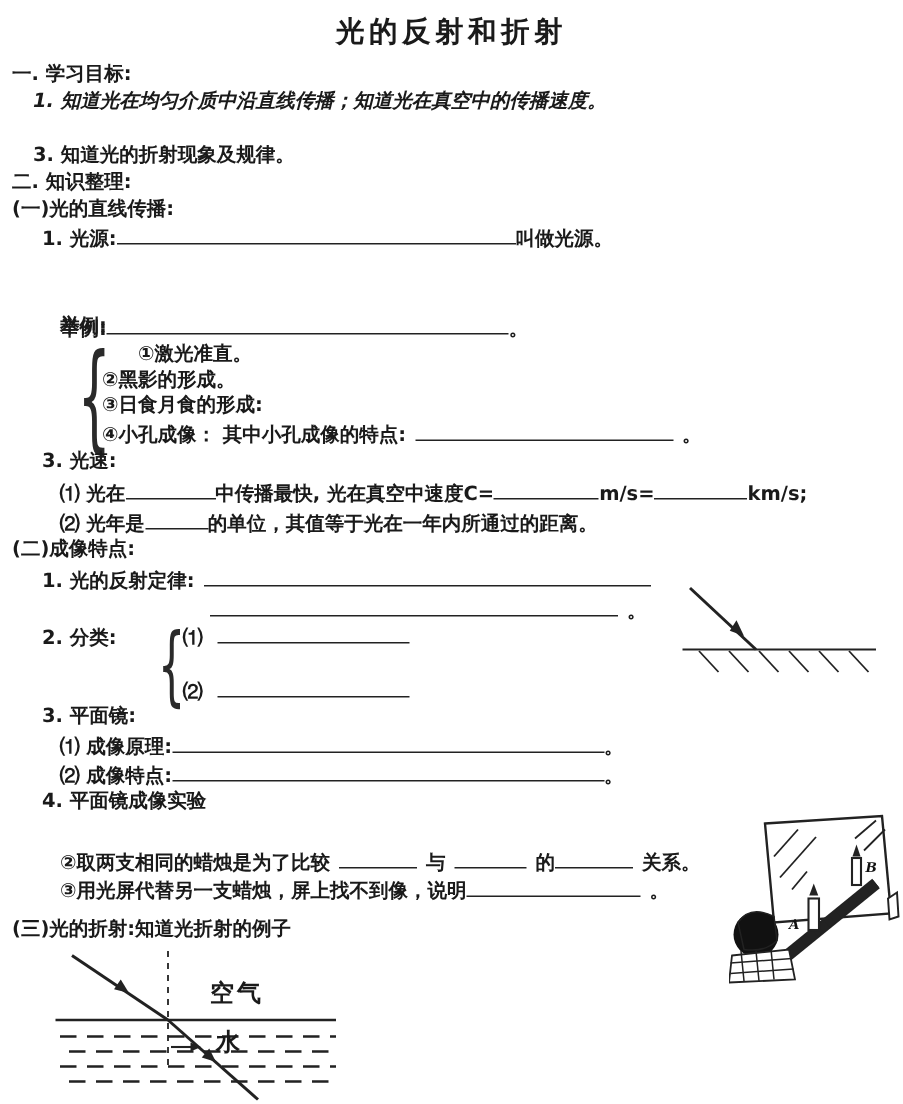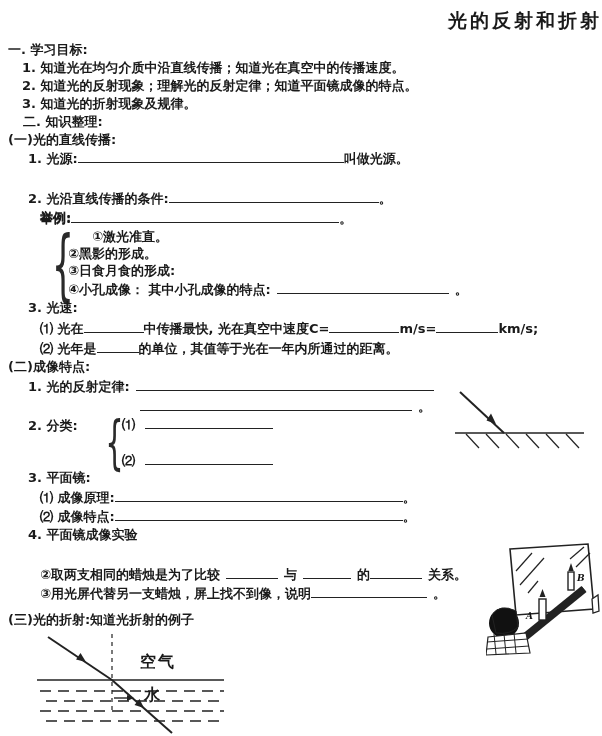--- a/index.html
+++ b/index.html
@@ -10,21 +10,21 @@
     font-family:"DejaVu Sans",sans-serif;
     font-weight:bold;
     font-size:13px;
     color:#1a1a1a;
     overflow:hidden;
     margin:0 auto;
   }
   .ln{position:absolute;white-space:nowrap;line-height:16px;}
   .title{
     position:absolute;top:8px;left:0;width:100%;
-    text-align:right;font-size:19px;letter-spacing:3px;
+    text-align:center;font-size:19px;letter-spacing:3px;
   }
   .blank{
     display:inline-block;
     border-bottom:1.5px solid #222;
     height:12px;
     vertical-align:baseline;
   }
   .sp{display:inline-block;width:6px;}
   .brace{
     position:absolute;
@@ -42,39 +42,35 @@
   svg text{font-family:"DejaVu Serif",serif;font-style:italic;font-size:9px;fill:#111;stroke:none;}
 </style>
 </head>
 <body>
 
 <div class="page">
 
   <div class="title">光的反射和折射</div>
 
   <div class="ln" style="top:42px;left:8px;">一. 学习目标:</div>
-  <div class="ln" style="top:60px;left:22px;">1. 知道光在均匀介质中沿直线传播；知道光在真空中的传播速度。</div>
-  <div class="ln" style="top:78px;left:22px;">2. 知道光的反射现象；理解光的反射定律；知道平面镜成像的特点。</div>
+  <div class="ln" style="top:60px;left:22px;font-style:italic;">1. 知道光在均匀介质中沿直线传播；知道光在真空中的传播速度。</div>
   <div class="ln" style="top:96px;left:22px;">3. 知道光的折射现象及规律。</div>
 
-  <div class="ln" style="top:114px;left:8px;margin-left:15px;">二. 知识整理:</div>
+  <div class="ln" style="top:114px;left:8px;">二. 知识整理:</div>
 
   <div class="ln" style="top:132px;left:8px;">(一)光的直线传播:</div>
 
   <div class="ln" style="top:150px;left:28px;">
     <span>1. 光源:</span><span class="blank" style="width:266px;"></span><span>叫做光源。</span>
   </div>
 
   <div class="ln" style="top:170px;left:40px;margin-top:40px;">
     <span>举例:</span><span class="blank" style="width:268px;"></span><span>。</span>
   </div>
 
-  <div class="ln" style="top:190px;left:28px;">
-    <span>2. 光沿直线传播的条件:</span><span class="blank" style="width:210px;"></span><span>。</span>
-  </div>
 
   <div class="ln" style="top:210px;left:40px;">举例:</div>
 
   <span class="brace brace4" style="top:226px;left:38px;">{</span>
   <div class="ln" style="top:229px;left:68px;margin-left:24px;">①激光准直。</div>
   <div class="ln" style="top:246px;left:68px;">②黑影的形成。</div>
   <div class="ln" style="top:263px;left:68px;">③日食月食的形成:</div>
   <div class="ln" style="top:281px;left:68px;">
     <span>④小孔成像： 其中小孔成像的特点:</span><span class="sp"></span><span class="blank" style="width:172px;"></span><span class="sp"></span><span>。</span>
   </div>

